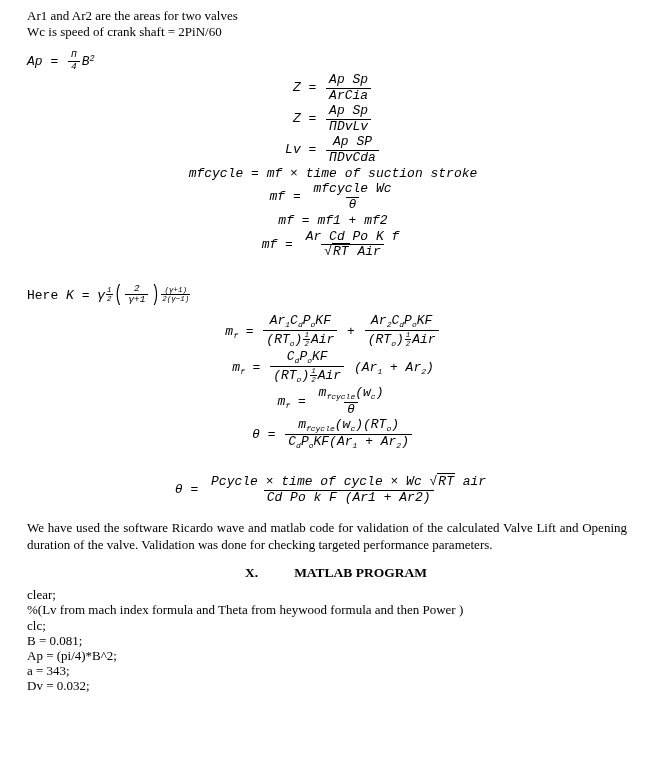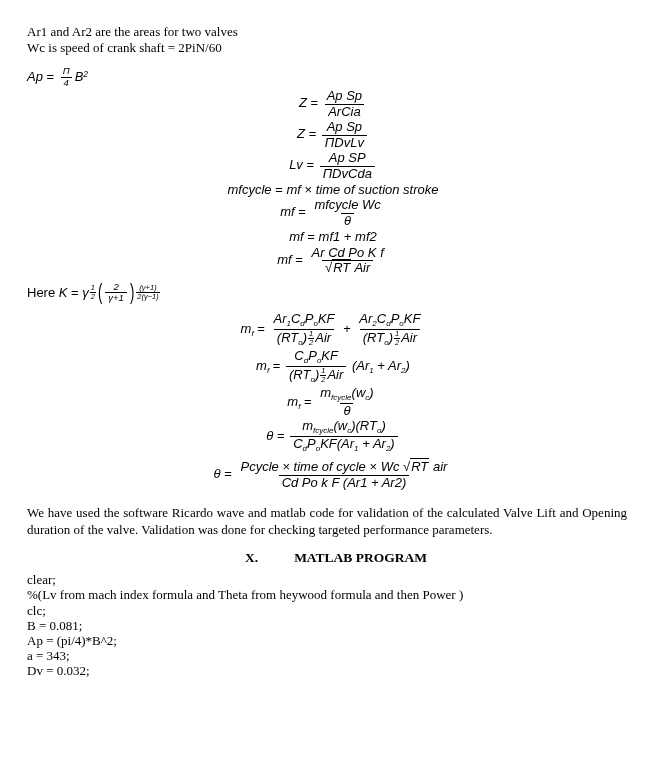--- a/index.html
+++ b/index.html
@@ -1,25 +1,25 @@
 <!DOCTYPE html>
 <html><head>
 <meta charset="utf-8">
 <style>
   html, body { margin:0; padding:0; background:#ffffff; }
   .page {
     width:653px; height:772px; box-sizing:border-box;
-    padding:24px 26px 0 27px;
+    padding:8px 26px 0 27px;
     font-family:"Liberation Serif", serif; color:#000;
     overflow:hidden; background:#fff;border-radius:10px;
   }
   .text-line { font-size:13px; line-height:16px; }
 
   
-  .eq { font-family:Liberation Sans, sans-serif; font-size:13px; line-height:1.15; }
+  .eq { font-family:Liberation Mono, monospace; font-size:13px; line-height:1.15; }
   .eq-center { text-align:center; padding-left:12px; margin:1px 0; }
   .eq-left  { text-align:left; margin:1px 0; }
   .mi { font-style:italic; }
   .mn { font-style:normal; }
   .eq sub { font-size:8px; font-style:italic; vertical-align:-3px; }
   .eq sup { font-size:8.5px; font-style:italic; vertical-align:4px; }
   .frac { display:inline-flex; flex-direction:column; align-items:center;
           vertical-align:middle; margin:0 2px; text-align:center; }
   .frac .num, .frac .den { display:block; padding:0 3px; line-height:1.12; white-space:nowrap; }
   .frac .den { border-top:1px solid #000; }
@@ -28,21 +28,21 @@
              font-size:7.5px; line-height:1.1; vertical-align:6px; margin:0 1px; }
   .supfrac .snum, .supfrac .sden { display:block; padding:0 1px; }
   .supfrac .sden { border-top:1px solid #000; }
   .sqrt { white-space:nowrap; }
   .sqrt .rad { font-style:normal; }
   .sqrt .radicand { border-top:1px solid #000; padding:0 1px; }
   .bp { display:inline-block; transform:scaleY(1.75); transform-origin:center; font-style:normal; padding:0 1px; }
 
   .gap8  { height:6px; }
   .mt10  { margin-top:10px; }
-  .mt6   { margin-top:6px; }
+  .mt6   { margin-top:24px; }
 
   .paragraph { font-size:13px; line-height:17px; text-align:justify; margin:14px 0 0 0; }
 
   .section-heading { display:flex; justify-content:center; gap:36px;
                      font-weight:bold; font-size:13.5px; margin-top:12px; padding-left:18px; }
 
   .code-block { margin-top:6px; font-size:13px; line-height:15.2px; }
 </style>
 </head>
 <body>

